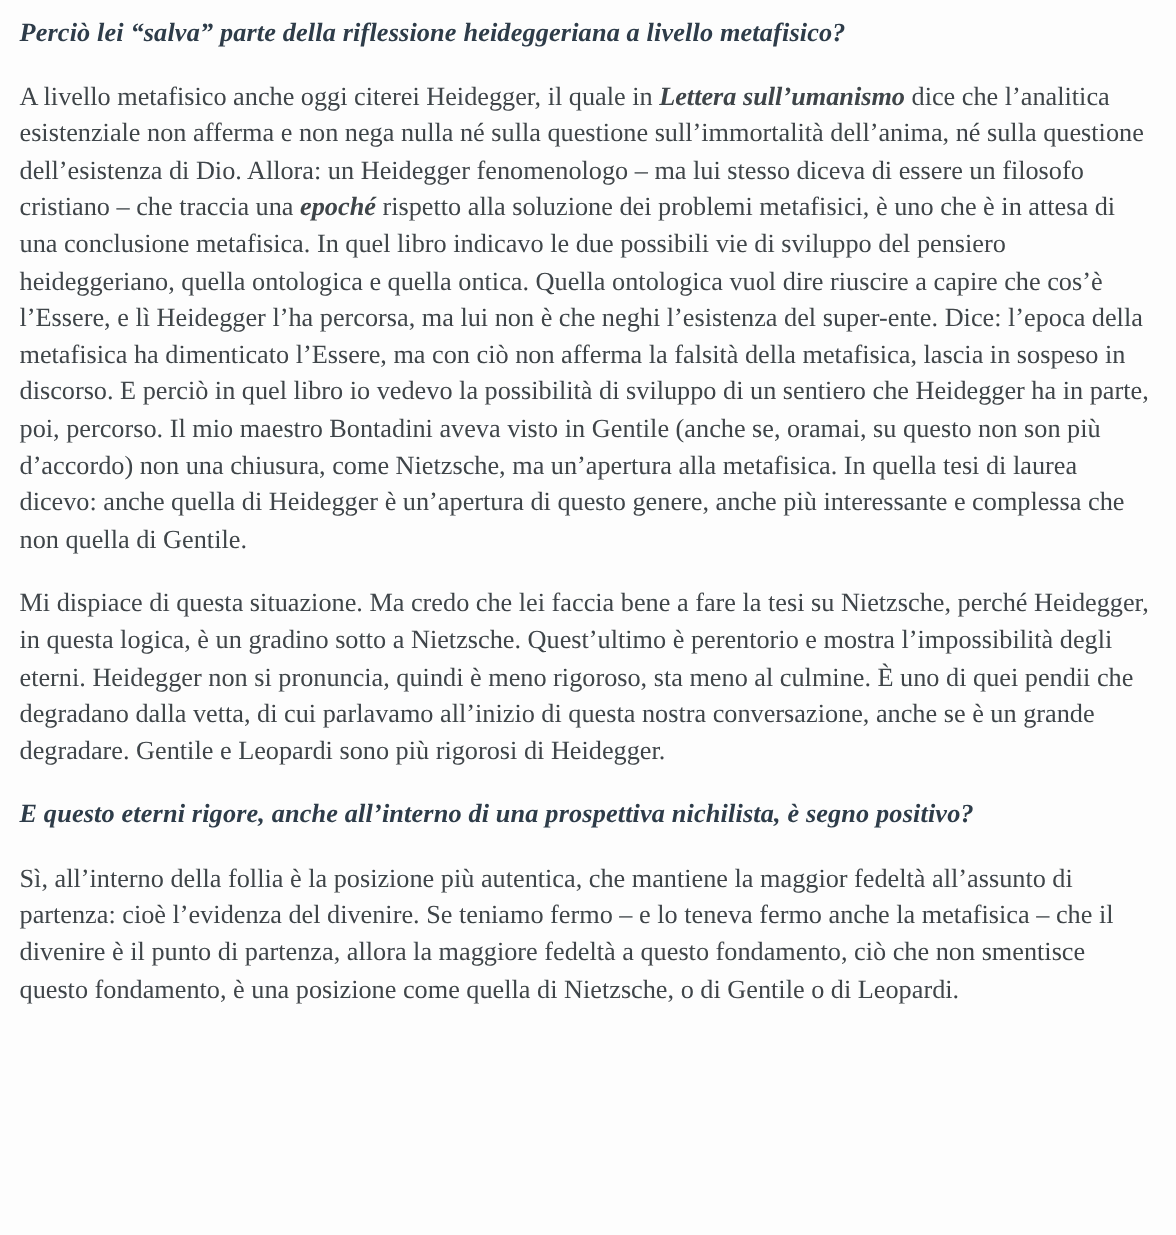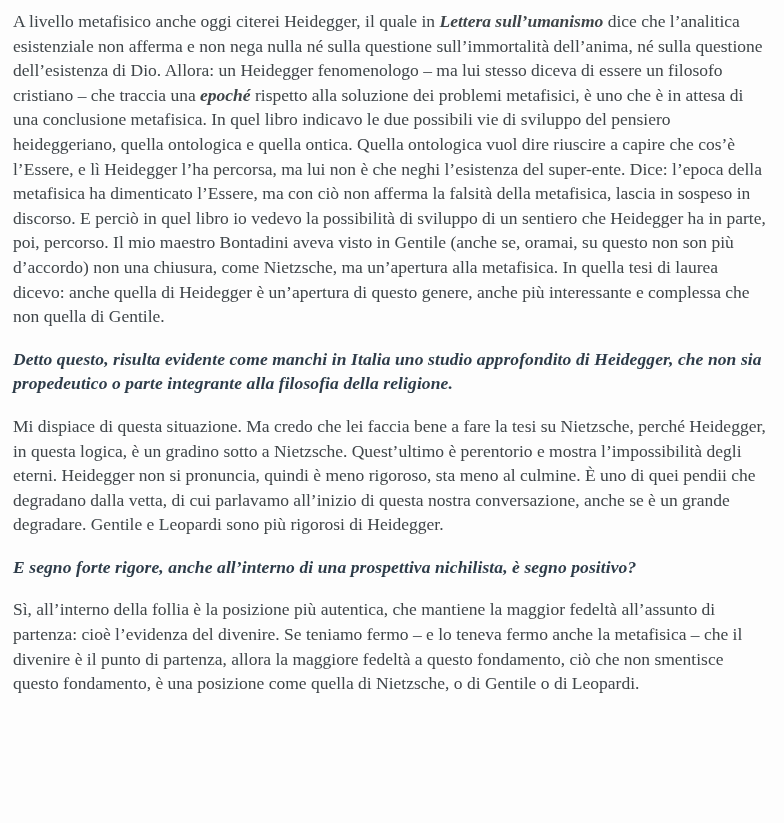--- a/index.html
+++ b/index.html
@@ -37,18 +37,18 @@
   }
   .article span.it {
     font-style: italic;
     font-weight: bold;
   }
 </style>
 </head>
 <body>
 
 <main class="article">
+    <p class="question"><span>Perciò lei “salva” parte della riflessione heideggeriana a livello metafisico?</span></p>
     <p class="answer"><span>A livello metafisico anche oggi citerei Heidegger, il quale in </span><span class="it">Lettera sull’umanismo</span><span> dice che l’analitica esistenziale non afferma e non nega nulla né sulla questione sull’immortalità dell’anima, né sulla questione dell’esistenza di Dio. Allora: un Heidegger fenomenologo – ma lui stesso diceva di essere un filosofo cristiano – che traccia una </span><span class="it">epoché</span><span> rispetto alla soluzione dei problemi metafisici, è uno che è in attesa di una conclusione metafisica. In quel libro indicavo le due possibili vie di sviluppo del pensiero heideggeriano, quella ontologica e quella ontica. Quella ontologica vuol dire riuscire a capire che cos’è l’Essere, e lì Heidegger l’ha percorsa, ma lui non è che neghi l’esistenza del super-ente. Dice: l’epoca della metafisica ha dimenticato l’Essere, ma con ciò non afferma la falsità della metafisica, lascia in sospeso in discorso. E perciò in quel libro io vedevo la possibilità di sviluppo di un sentiero che Heidegger ha in parte, poi, percorso. Il mio maestro Bontadini aveva visto in Gentile (anche se, oramai, su questo non son più d’accordo) non una chiusura, come Nietzsche, ma un’apertura alla metafisica. In quella tesi di laurea dicevo: anche quella di Heidegger è un’apertura di questo genere, anche più interessante e complessa che non quella di Gentile.</span></p>
-    <p class="question"><span>Detto questo, risulta evidente come manchi in Italia uno studio approfondito di Heidegger, che non sia propedeutico o parte integrante alla filosofia della religione.</span></p>
     <p class="answer"><span>Mi dispiace di questa situazione. Ma credo che lei faccia bene a fare la tesi su Nietzsche, perché Heidegger, in questa logica, è un gradino sotto a Nietzsche. Quest’ultimo è perentorio e mostra l’impossibilità degli eterni. Heidegger non si pronuncia, quindi è meno rigoroso, sta meno al culmine. È uno di quei pendii che degradano dalla vetta, di cui parlavamo all’inizio di questa nostra conversazione, anche se è un grande degradare. Gentile e Leopardi sono più rigorosi di Heidegger.</span></p>
-    <p class="question"><span>E segno forte rigore, anche all’interno di una prospettiva nichilista, è segno positivo?</span></p>
+    <p class="question"><span>E questo eterni rigore, anche all’interno di una prospettiva nichilista, è segno positivo?</span></p>
     <p class="answer"><span>Sì, all’interno della follia è la posizione più autentica, che mantiene la maggior fedeltà all’assunto di partenza: cioè l’evidenza del divenire. Se teniamo fermo – e lo teneva fermo anche la metafisica – che il divenire è il punto di partenza, allora la maggiore fedeltà a questo fondamento, ciò che non smentisce questo fondamento, è una posizione come quella di Nietzsche, o di Gentile o di Leopardi.</span></p>
   </main>
 
 </body></html>

